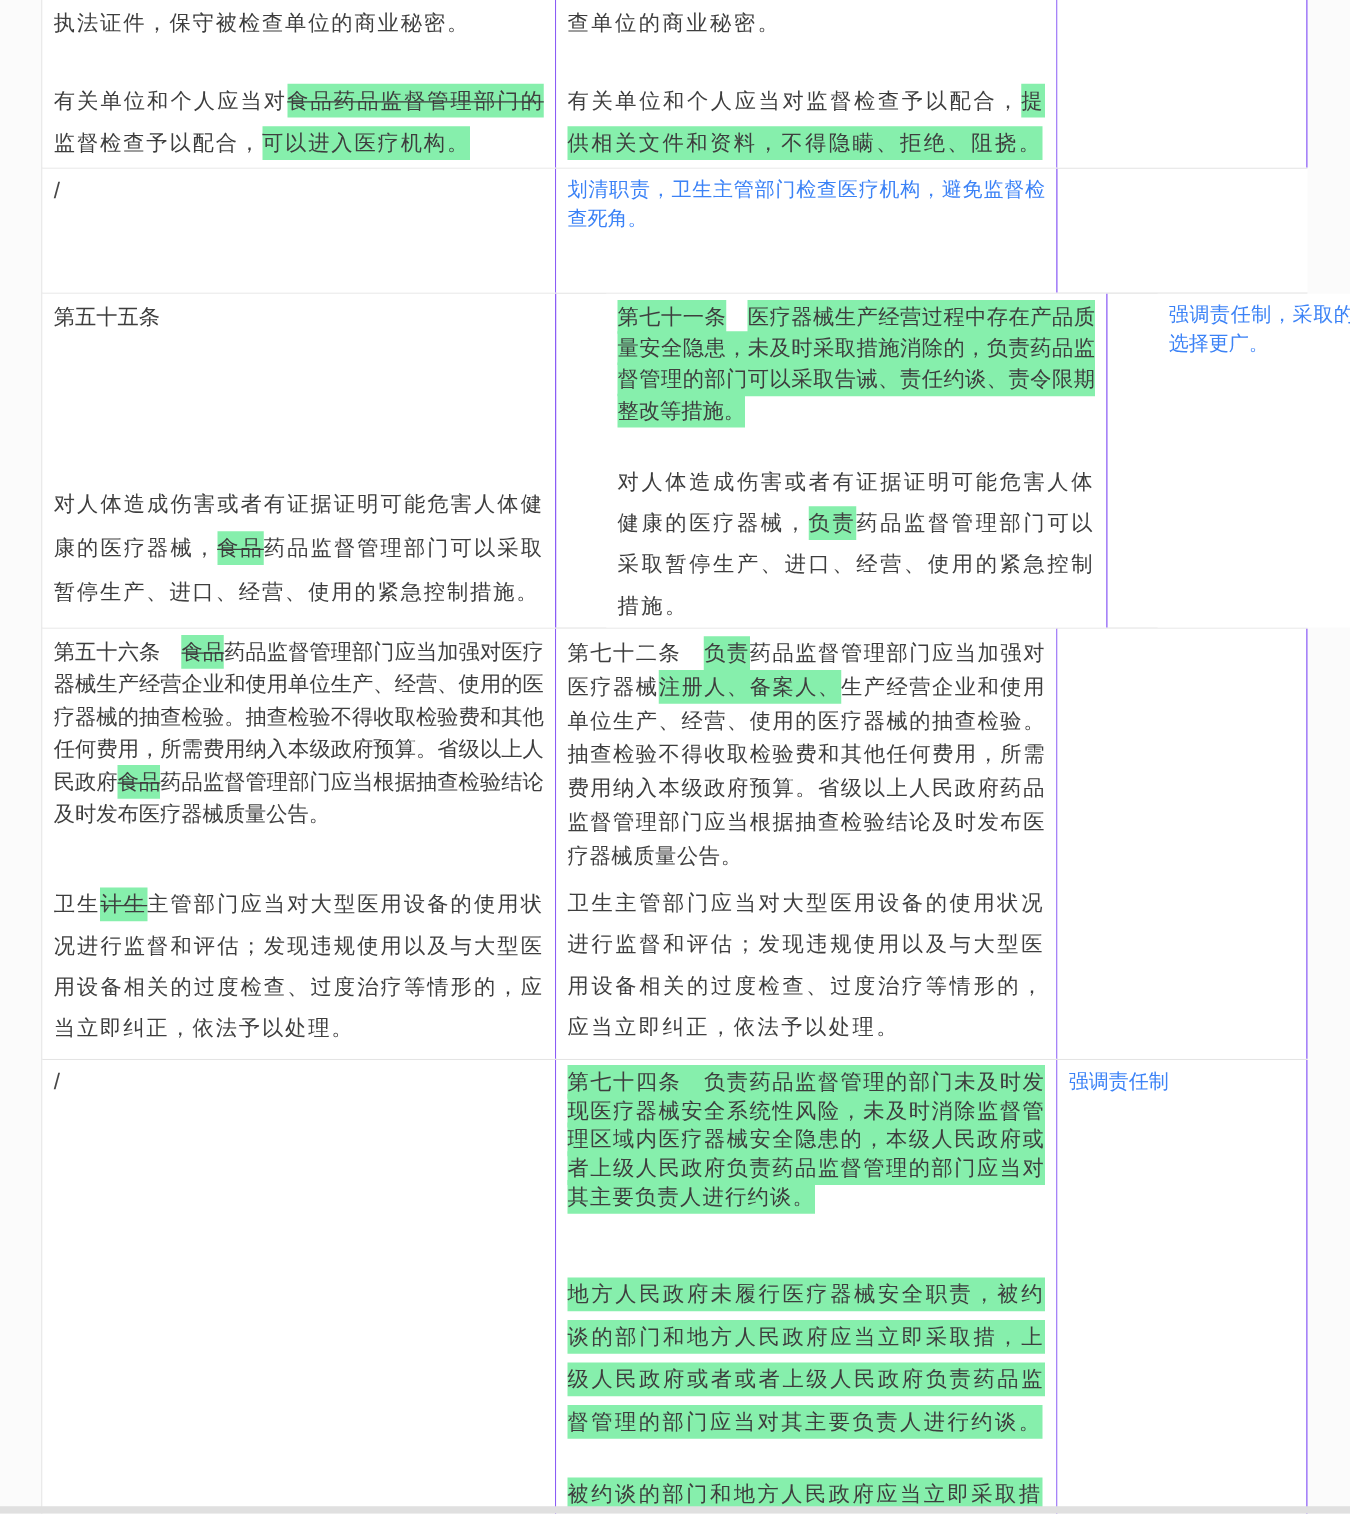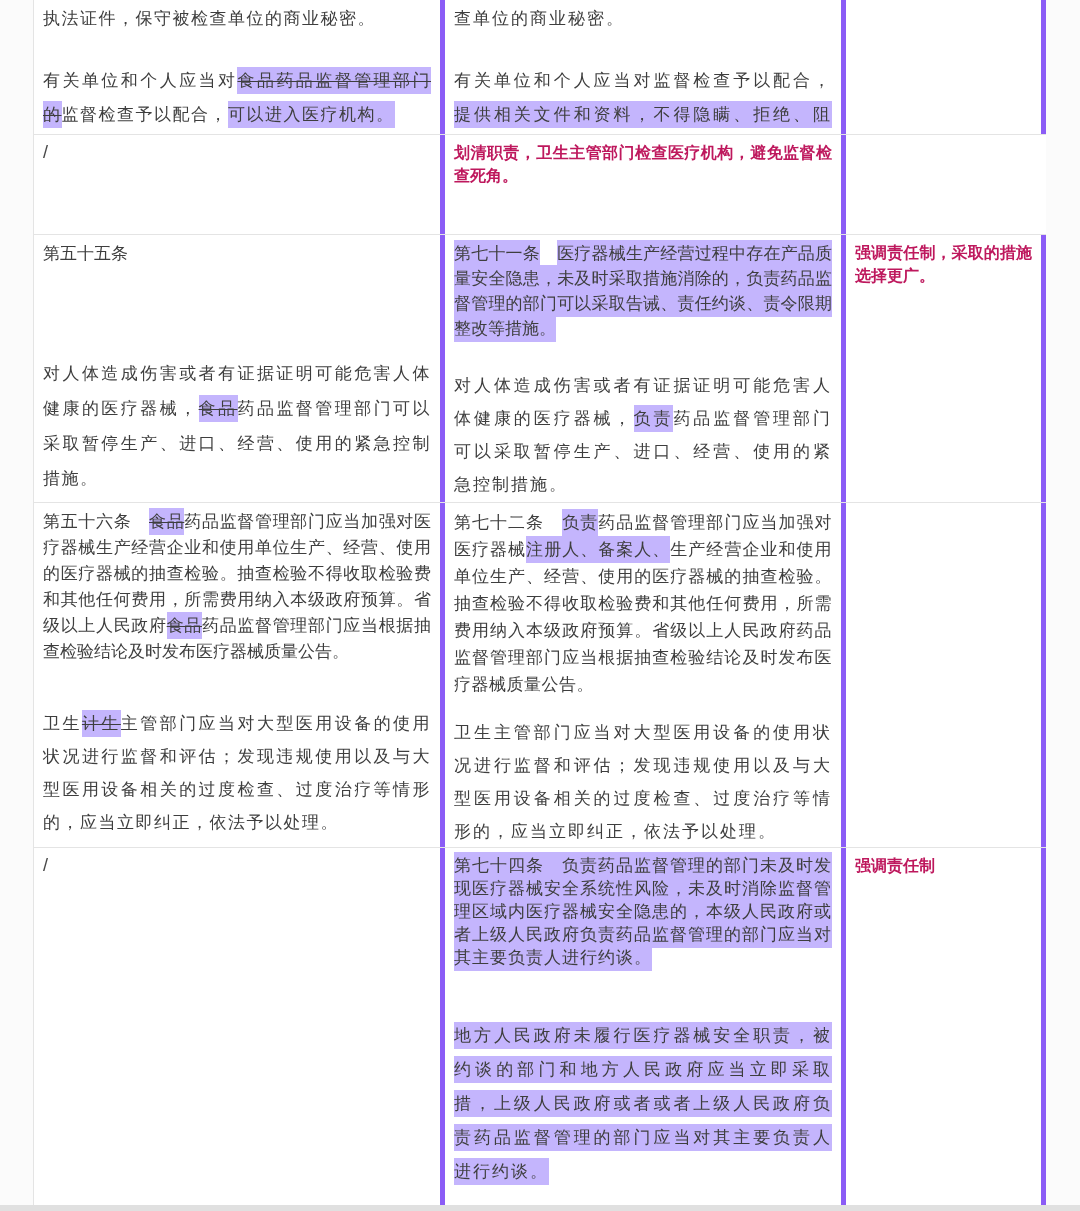--- a/index.html
+++ b/index.html
@@ -15,37 +15,37 @@
     background:#ffffff;
   }
   .row{
     display:grid;
     grid-template-columns:411px 401px 200px;
     border-bottom:1px solid #e4e4e4;
     box-sizing:border-box;
   }
   .cell{
     box-sizing:border-box;
-    border-right:5px solid #8b5cf6;
+    border-right:1px solid #8b5cf6;
     padding:6px 9px 0 9px;
     background:#fff;
     overflow:hidden;
     font-size:17px;
   }
   .cell.pt2{padding-top:2px;}
-  .cell.comment{color:#be185d;font-size:16px;font-weight:bold;}
+  .cell.comment{color:#3b82f6;font-size:16px;}
   .cell.slash{font-size:18px;color:#474747;}
   .p{margin:0;text-align:justify;text-justify:inter-ideograph;}
   .lh23{line-height:23px}.lh25{line-height:25px}.lh26{line-height:26px}
   .lh27{line-height:27px}.lh33{line-height:33px}.lh34{line-height:34px}.lh35{line-height:35px}
   .ls05{letter-spacing:.5px}.ls1{letter-spacing:1px}.ls15{letter-spacing:1.5px}.ls2{letter-spacing:2px}
-  .mt18{margin-top:18px}.mt24{margin-top:24px}.mt28{margin-top:28px}
-  .mt30{margin-top:42px}.mt50{margin-top:50px}.mt130{margin-top:90px}
+  .mt18{margin-top:8px}.mt24{margin-top:24px}.mt28{margin-top:28px}
+  .mt30{margin-top:42px}.mt50{margin-top:50px}.mt130{margin-top:120px}
   .hl{
-    background:#c4b5fd;
+    background:#86efac;
     padding:4px 0;
     -webkit-box-decoration-break:clone;
     box-decoration-break:clone;
   }
   .strike{text-decoration:line-through;text-decoration-thickness:1px;}
   .bottom-strip{
     position:absolute;left:0;bottom:0;width:1080px;height:6px;
     background:#e0e0e0;
   }
 </style>
@@ -65,21 +65,21 @@
       <div class="cell comment"></div>
     </div>
     <div class="row" style="height: 100px;">
       <div class="cell slash">
         <p class="p lh23"><span class="">/</span></p>
       </div>
       <div class="cell comment">
         <p class="p lh23"><span class="">划清职责，卫生主管部门检查医疗机构，避免监督检查死角。</span></p>
       </div>
     </div>
-    <div class="row" style="height: 268px;">
+    <div class="row" style="height: 268px; gap: 40px;">
       <div class="cell">
         <p class="p lh25"><span class="">第五十五条</span></p>
         <p class="p lh35 ls15 mt130"><span class="">对人体造成伤害或者有证据证明可能危害人体健康的医疗器械，</span><span class="hl strike">食品</span><span class="">药品监督管理部门可以采取暂停生产、进口、经营、使用的紧急控制措施。</span></p>
       </div>
       <div class="cell">
         <p class="p lh25"><span class="hl">第七十一条</span><span class="">　</span><span class="hl">医疗器械生产经营过程中存在产品质量安全隐患，未及时采取措施消除的，负责药品监督管理的部门可以采取告诫、责任约谈、责令限期整改等措施。</span></p>
         <p class="p lh33 ls2 mt28"><span class="">对人体造成伤害或者有证据证明可能危害人体健康的医疗器械，</span><span class="hl">负责</span><span class="">药品监督管理部门可以采取暂停生产、进口、经营、使用的紧急控制措施。</span></p>
       </div>
       <div class="cell comment">
         <p class="p lh23"><span class="">强调责任制，采取的措施选择更广。</span></p>

